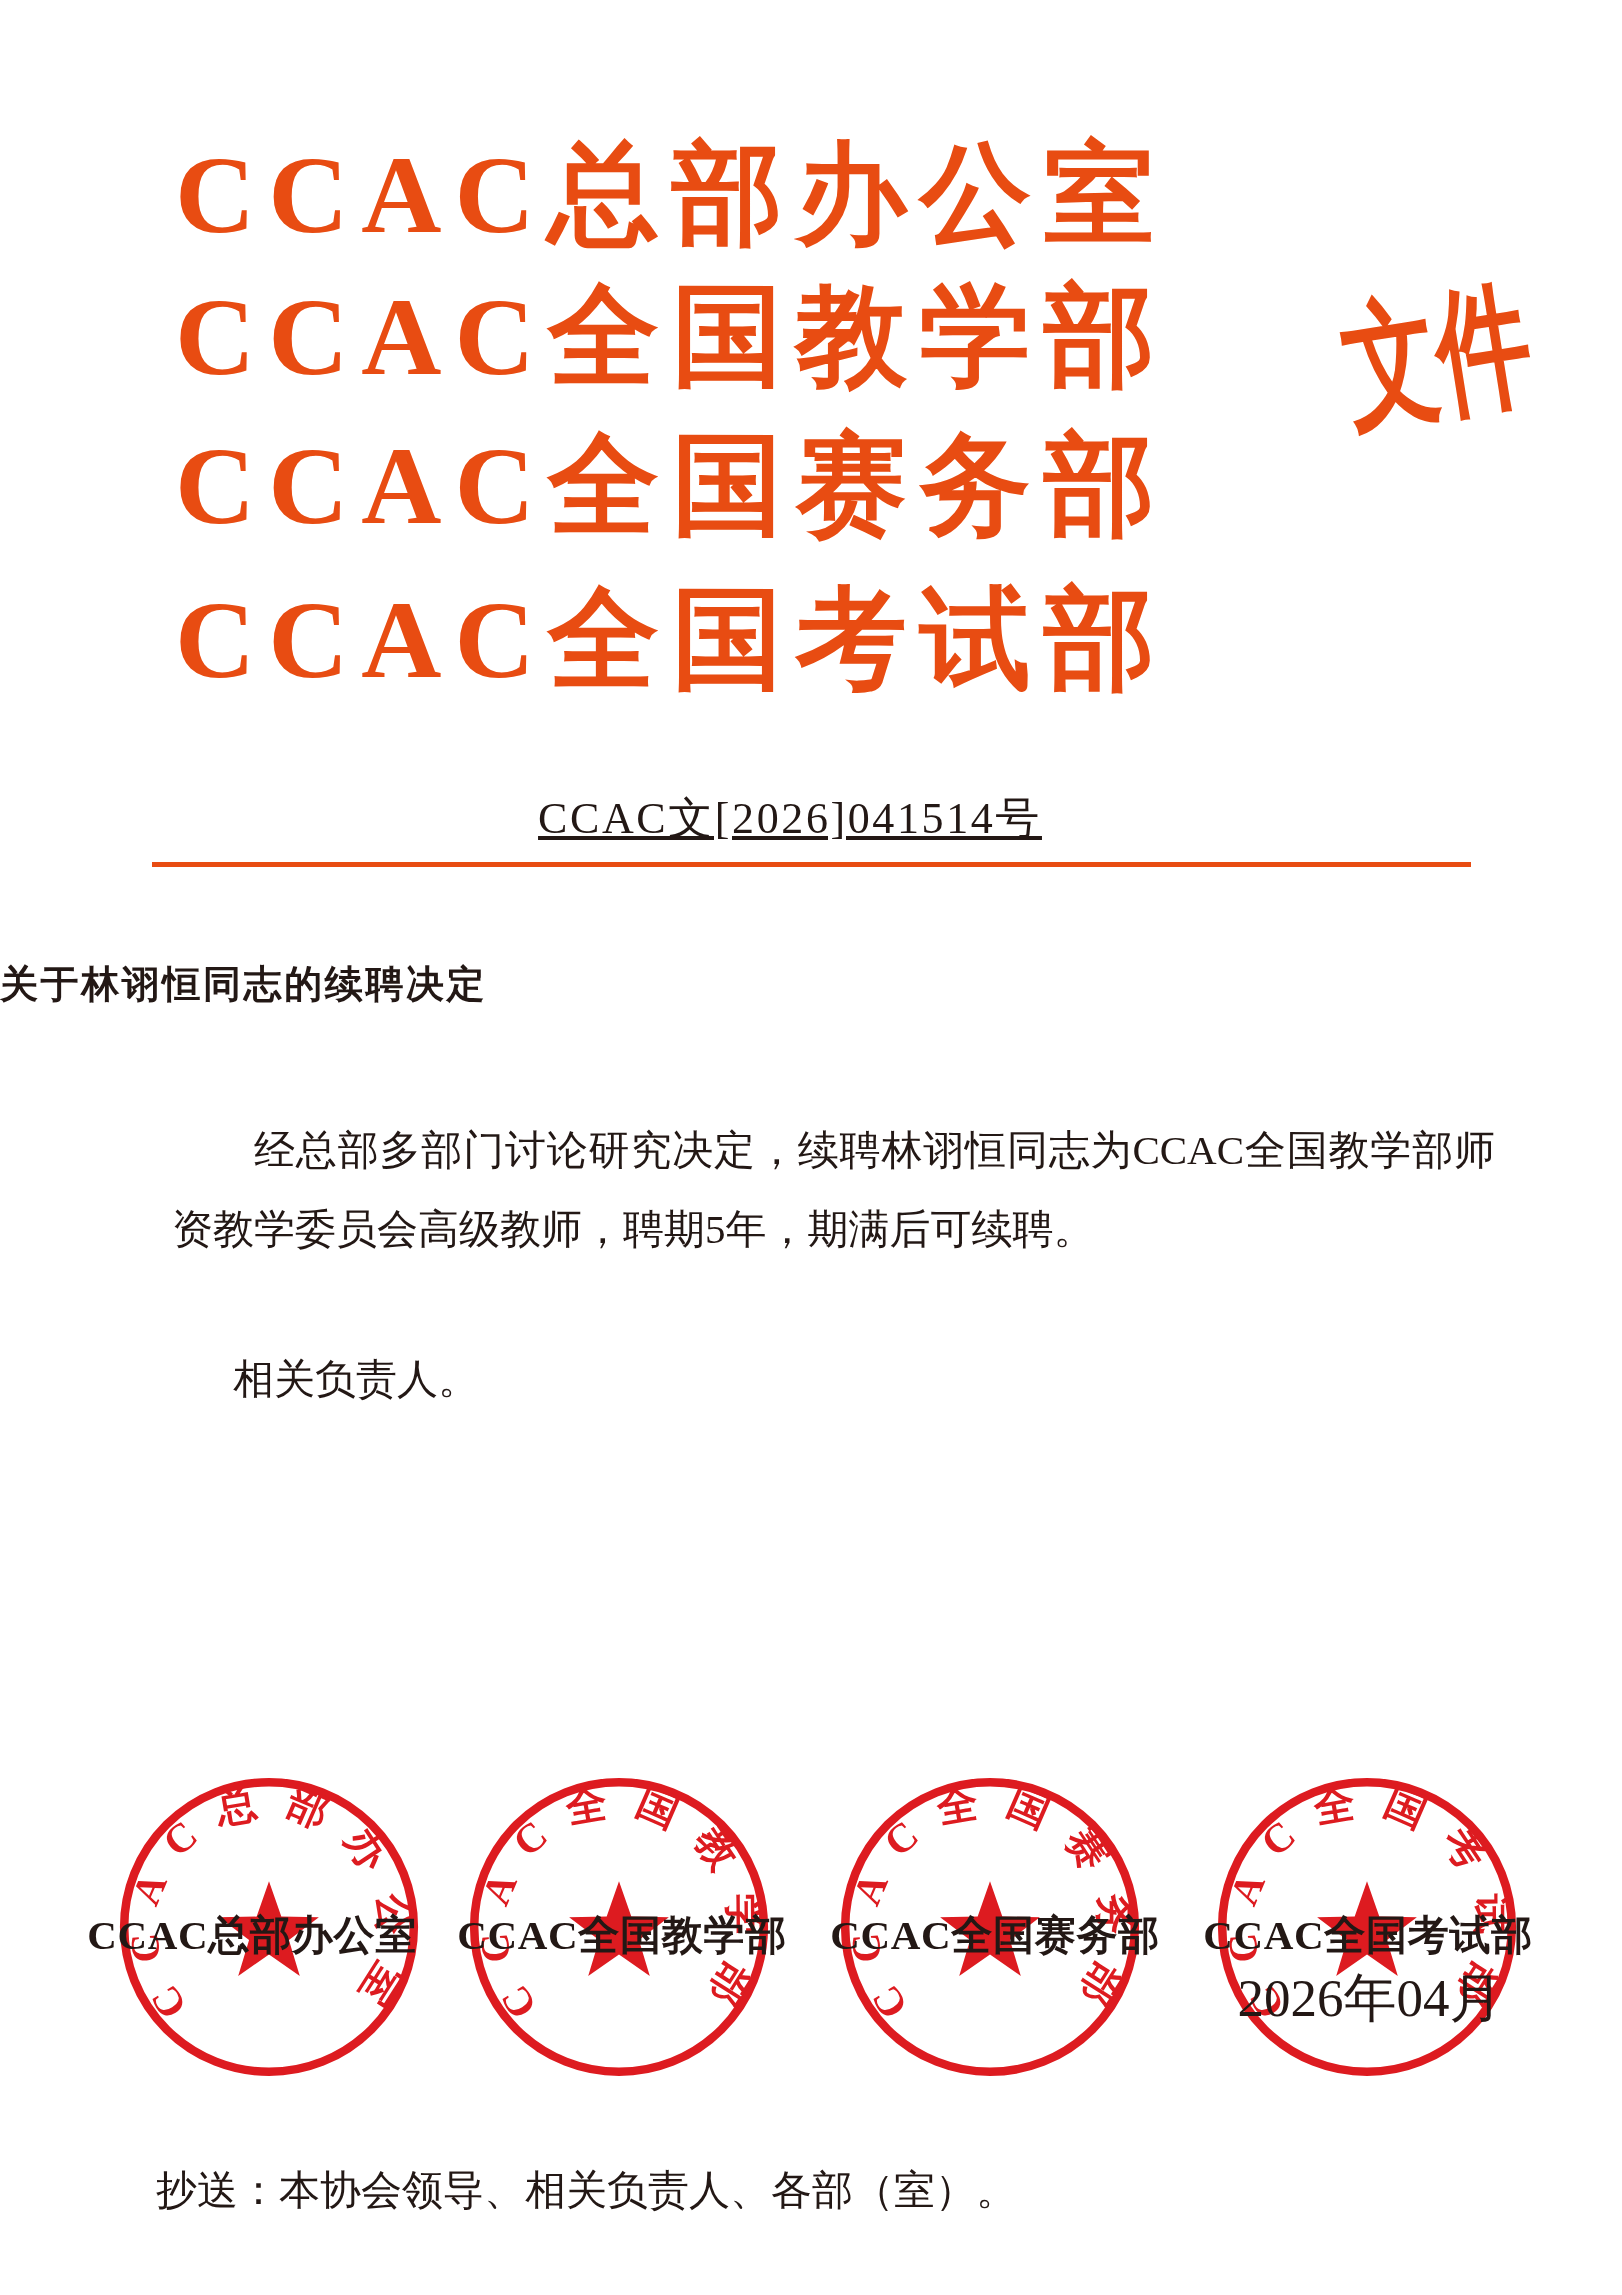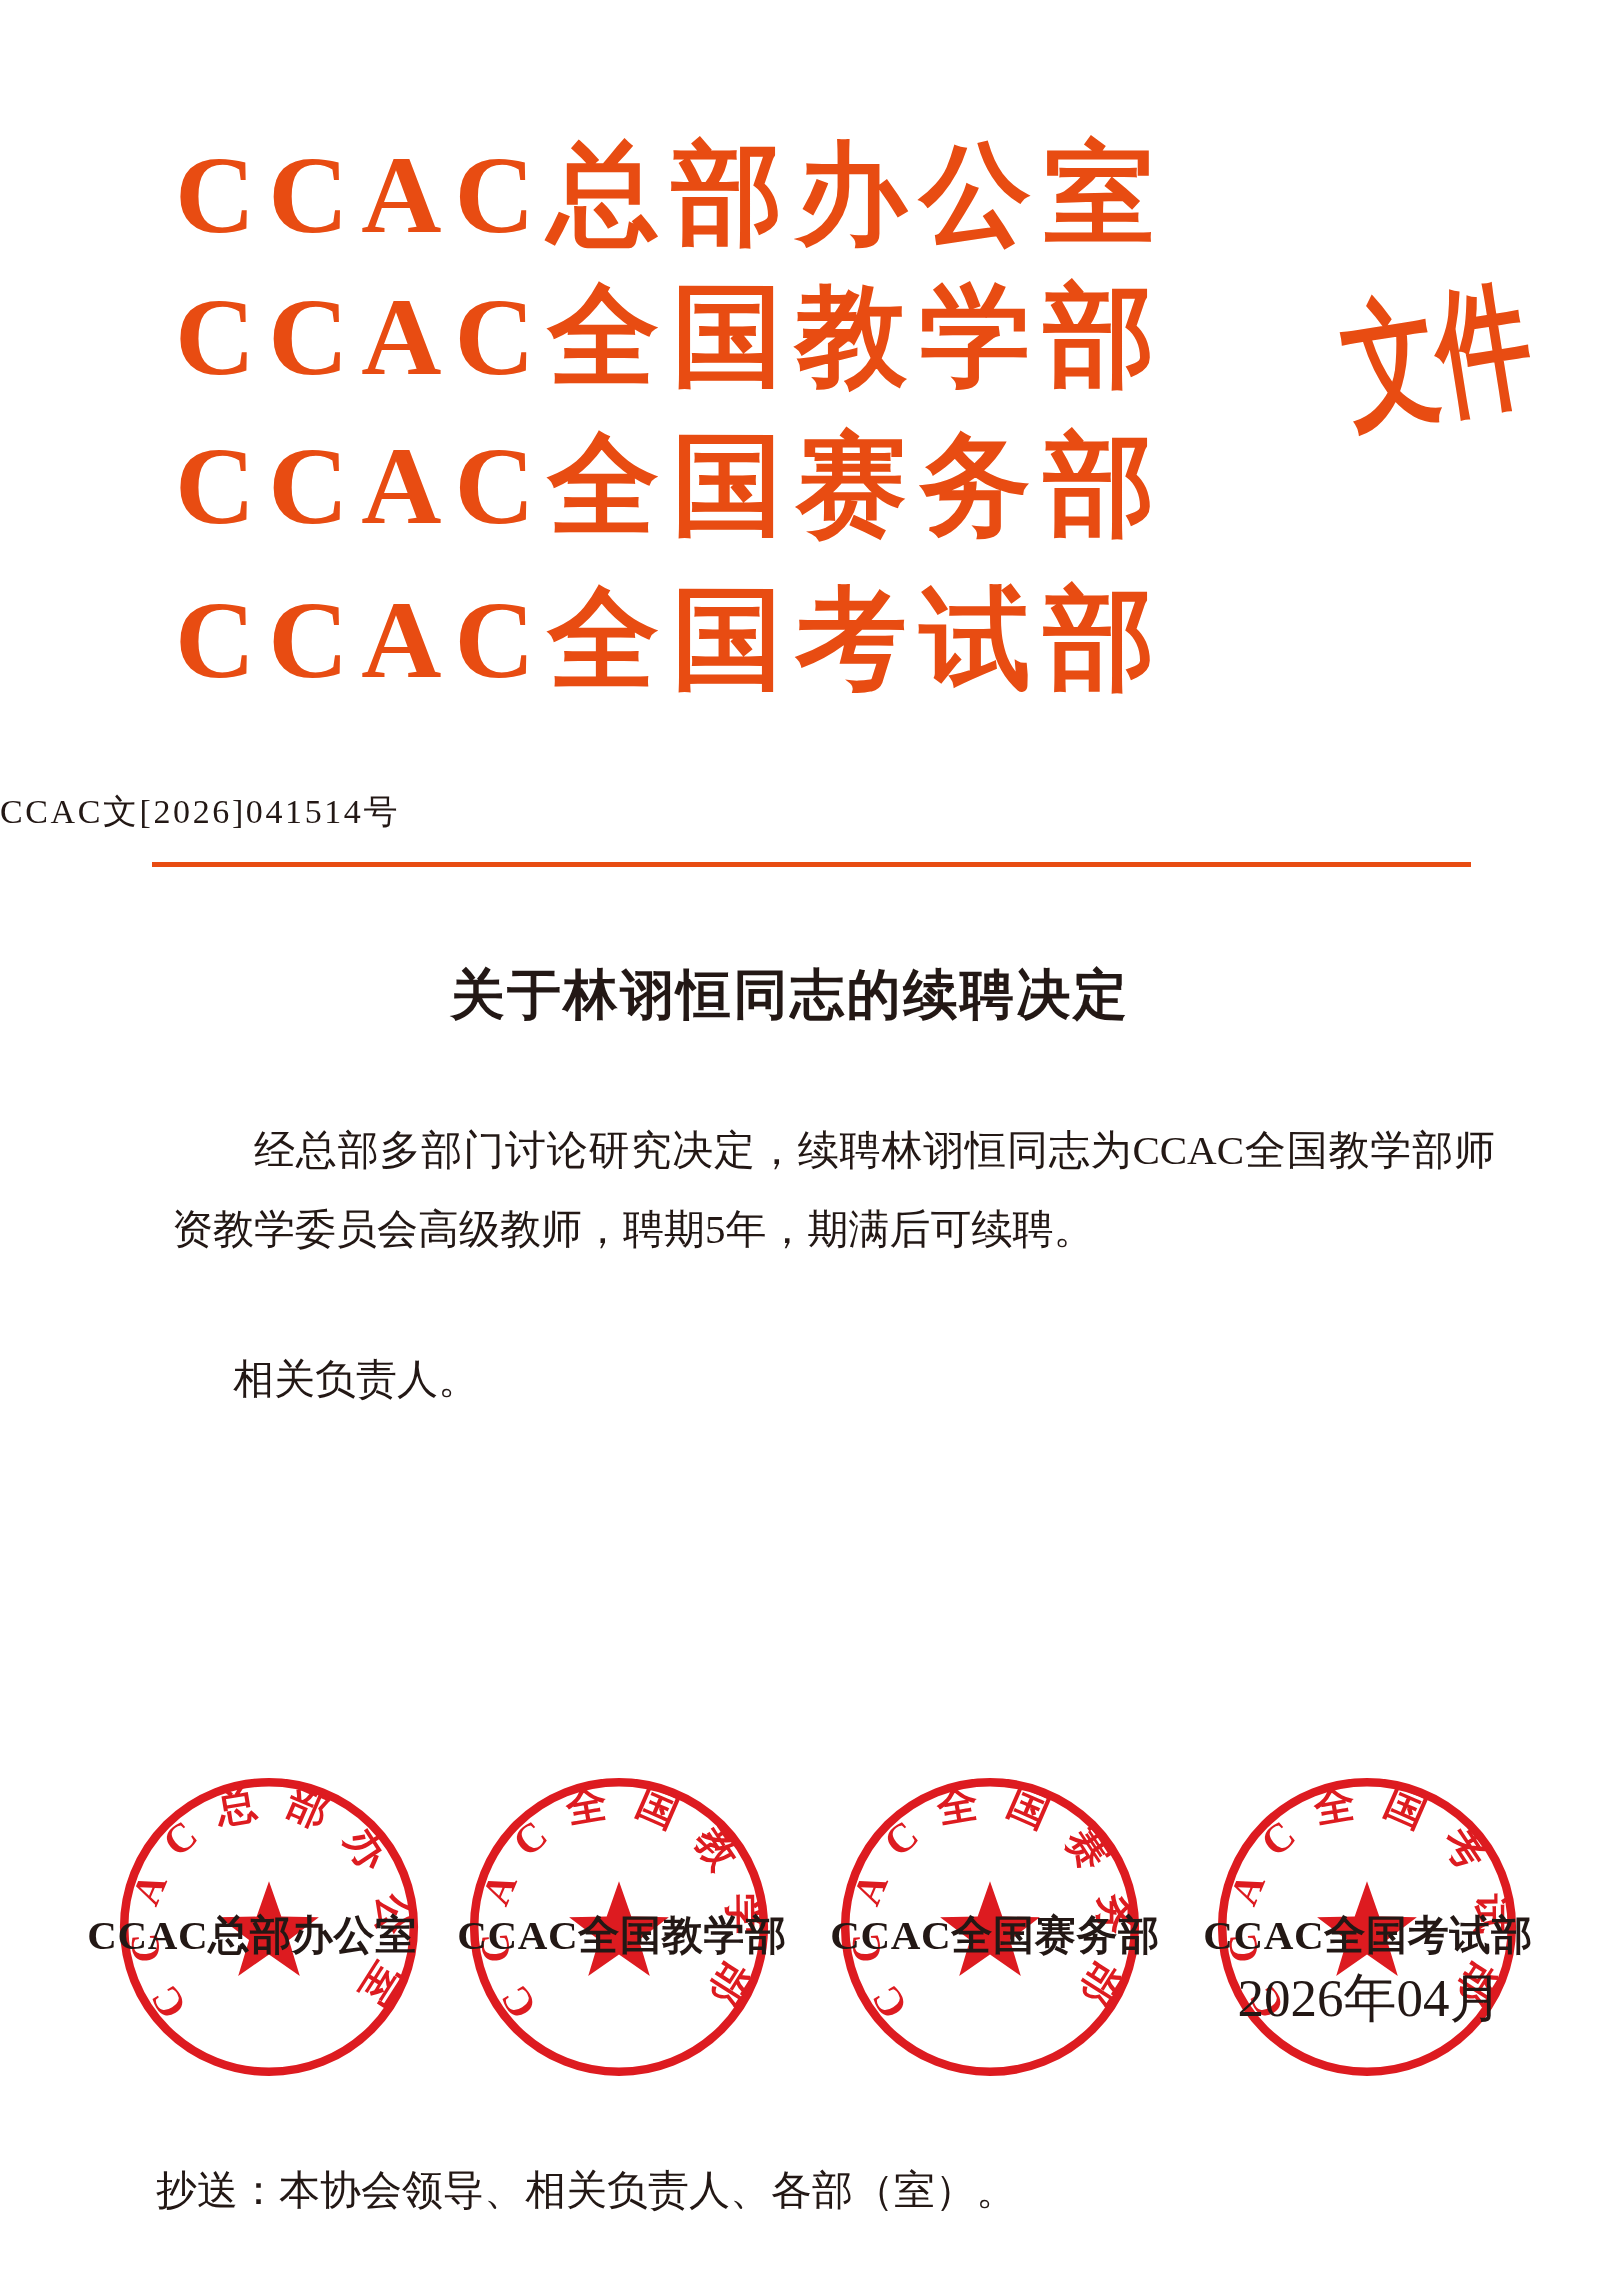--- a/index.html
+++ b/index.html
@@ -28,34 +28,36 @@
     font-size:110px;line-height:1.0;
     font-weight:bold;
     color:var(--header-red,#e84c12);
     transform:rotate(-9deg) scaleX(0.85) scaleY(1.25);
     transform-origin:center center;
     white-space:nowrap;
   }
   
   .doc-number{
     position:absolute;left:0;top:789px;width:100%;
-    font-size:34px;color:var(--ink,#231815);
+    text-align:center;
+    font-size:44px;color:var(--ink,#231815);
     letter-spacing:2.6px;
     white-space:nowrap;
+    text-decoration:underline;
   }
   .red-rule{
     position:absolute;left:152px;top:862px;
     width:1319px;height:4.6px;
     background:var(--header-red,#e84c12);
   }
   
   .doc-title{
     position:absolute;left:0;top:959px;width:100%;
-    text-align:center;
-    font-size:54px;font-weight:600;
+    text-align:left;
+    font-size:38px;font-weight:600;
     color:var(--ink,#231815);
     letter-spacing:2.6px;
     white-space:nowrap;
   }
   .doc-body{
     position:absolute;left:151px;top:1111px;width:1323px;
     font-size:41px;line-height:79px;
     color:var(--ink,#231815);
     text-indent:2em;
     text-align:justify;

